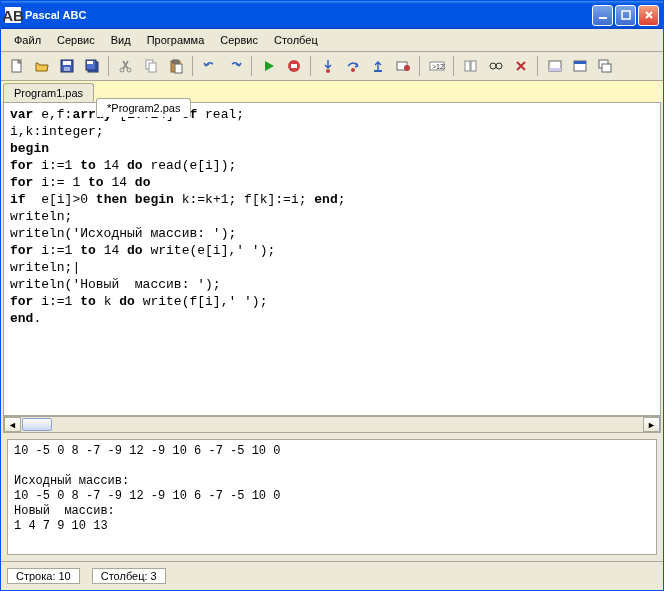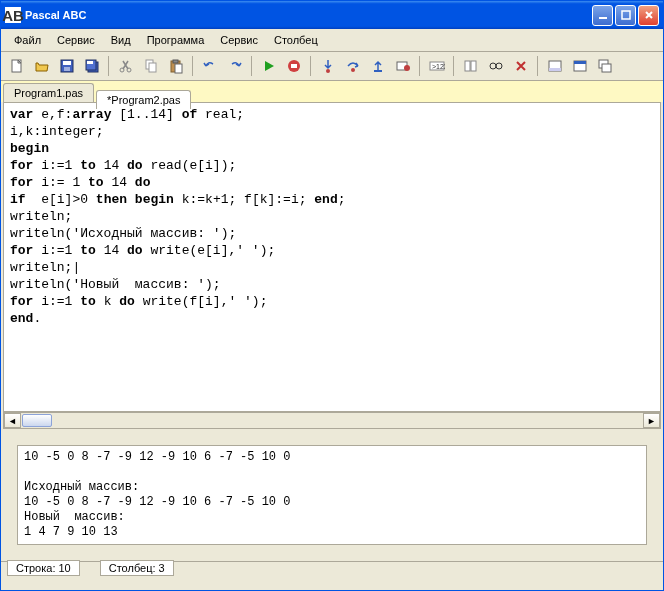--- a/index.html
+++ b/index.html
@@ -11,29 +11,29 @@
 .titlebar-btns { display: flex; gap: 2px; }
 .titlebar-btn { width: 21px; height: 21px; background: linear-gradient(to bottom, #7ba4e8, #3c6cd0); border: 1px solid #fff; border-radius: 3px; display: flex; align-items: center; justify-content: center; color: white; font-weight: bold; cursor: pointer; }
 .titlebar-btn.close { background: linear-gradient(to bottom, #f0a080, #e04030); }
 .menubar { background: #ece9d8; padding: 3px 6px; display: flex; gap: 2px; border-bottom: 1px solid #aca899; }
 .menu-item { padding: 2px 7px; cursor: pointer; }
 .toolbar { background: #ece9d8; padding: 3px 4px; display: flex; align-items: center; gap: 2px; border-bottom: 1px solid #aca899; }
 .tool-btn { width: 23px; height: 22px; display: flex; align-items: center; justify-content: center; cursor: pointer; border: 1px solid transparent; }
 .tool-sep { width: 1px; height: 20px; background: #aca899; margin: 0 3px; }
 .tabs { background: #fef9c3; display: flex; padding: 2px 2px 0 2px; align-items: flex-end; }
 .tab { padding: 3px 10px; background: #ece9d8; border: 1px solid #aca899; border-bottom: none; margin-right: 2px; cursor: pointer; font-size: 11px; border-radius: 3px 3px 0 0; }
-.tab.active { background: #fff; position: relative; top: 7px; }
+.tab.active { background: #fff; position: relative; top: 15px; }
 .editor { flex: 1; background: #fff; border: 1px solid #aca899; margin: 0 2px; padding: 3px 6px; font-family: 'Courier New', monospace; font-size: 13px; line-height: 17px; overflow: auto; white-space: pre; }
 .kw { font-weight: bold; }
 .scrollbar-h { height: 17px; background: #ece9d8; border: 1px solid #aca899; margin: 0 2px; display: flex; align-items: center; }
 .sb-btn { width: 17px; height: 15px; background: linear-gradient(#fff,#ece9d8); border: 1px solid #aca899; display: flex; align-items: center; justify-content: center; font-size: 9px; cursor: pointer; }
 .sb-track { flex: 1; height: 15px; position: relative; }
 .sb-thumb { position: absolute; left: 1px; width: 30px; height: 13px; top: 1px; background: linear-gradient(#fff,#cbd7ee); border: 1px solid #8ca3d8; border-radius: 2px; cursor: pointer; }
-.output { height: 100px; background: #fff; border: 1px solid #aca899; margin: 16px; padding: 4px 6px; font-family: 'Courier New', monospace; font-size: 12px; line-height: 15px; white-space: pre; overflow: auto; }
-.statusbar { background: #ece9d8; border-top: 1px solid #aca899; padding: 14px 6px; display: flex; gap: 20px; font-size: 11px; height: 20px; align-items: flex-end; }
+.output { height: 116px; background: #fff; border: 1px solid #aca899; margin: 6px; padding: 4px 6px; font-family: 'Courier New', monospace; font-size: 12px; line-height: 15px; white-space: pre; overflow: auto; }
+.statusbar { background: #ece9d8; border-top: 1px solid #aca899; padding: 14px 6px; display: flex; gap: 12px; font-size: 11px; height: 20px; align-items: center; }
 .status-cell { border: 1px solid #aca899; padding: 1px 8px; background: #fff; }
 svg { display: block; }
 </style>
 </head>
 <body>
 
 <div class="window">
   <div class="titlebar">
     <div class="titlebar-icon">AB</div>
     <div class="titlebar-title">Pascal ABC</div>

